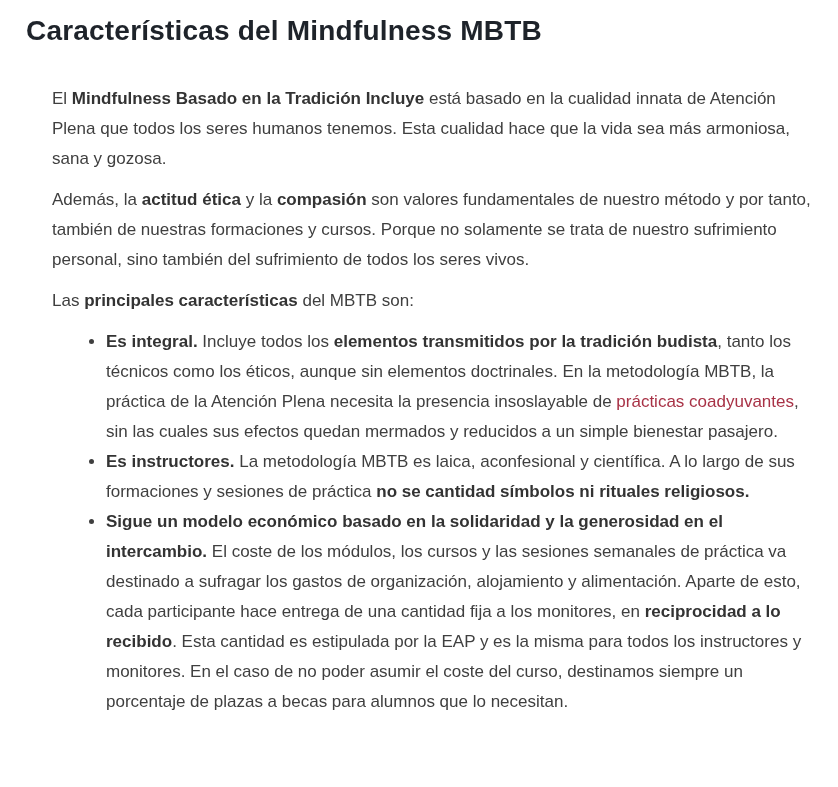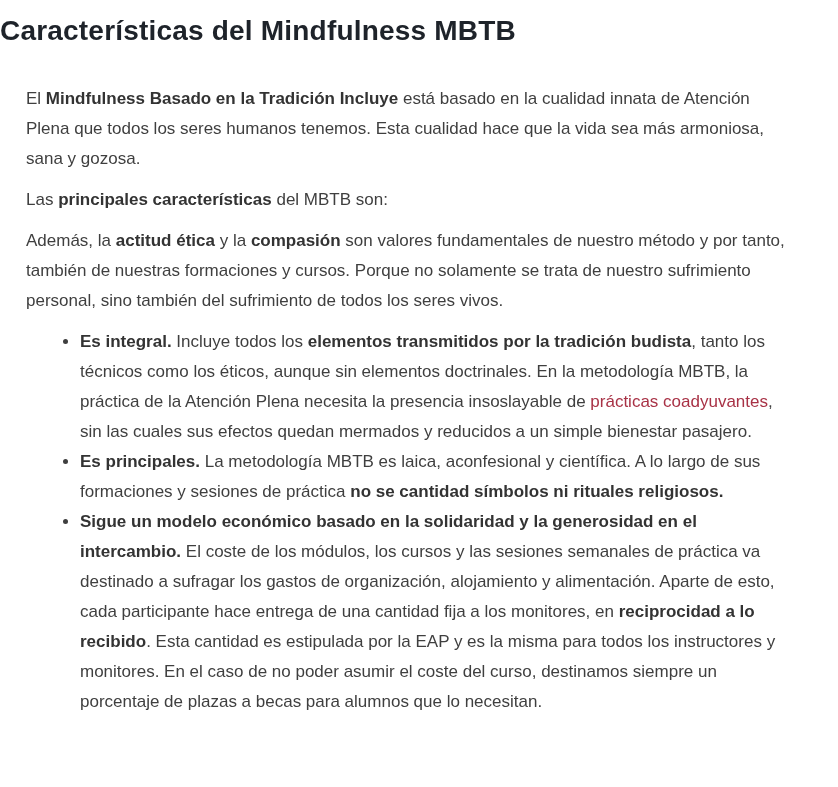--- a/index.html
+++ b/index.html
@@ -15,21 +15,21 @@
     background: var(--page-bg);
   }
   body {
     width: 838px;
     height: 787px;
     overflow: hidden;
     font-family: "Liberation Sans", "DejaVu Sans", sans-serif;
     color: var(--body-color);
   }
   main {
-    padding: 14px 30px 0 0;
+    padding: 14px 30px 0 26px;
   }
   h1 {
     margin: 0 0 36px 0;
     font-size: 28px;
     font-weight: 600;
     letter-spacing: 0.2px;
     color: var(--heading-color);
     line-height: 1.2;
   }
   .content {
@@ -62,23 +62,23 @@
 </style>
 </head>
 <body>
 
 <main>
   <h1>Características del Mindfulness MBTB</h1>
 
   <div class="content">
     <p><span>El </span><strong>Mindfulness Basado en la Tradición Incluye</strong><span> está basado en la cualidad innata de Atención Plena que todos los seres humanos tenemos. Esta cualidad hace que la vida sea más armoniosa, sana y gozosa.</span></p>
 
+    <p><span>Además, la </span><strong>actitud ética</strong><span> y la </span><strong>compasión</strong><span> son valores fundamentales de nuestro método y por tanto, también de nuestras formaciones y cursos. Porque no solamente se trata de nuestro sufrimiento personal, sino también del sufrimiento de todos los seres vivos.</span></p>
+
     <p><span>Las </span><strong>principales características</strong><span> del MBTB son:</span></p>
-
-    <p><span>Además, la </span><strong>actitud ética</strong><span> y la </span><strong>compasión</strong><span> son valores fundamentales de nuestro método y por tanto, también de nuestras formaciones y cursos. Porque no solamente se trata de nuestro sufrimiento personal, sino también del sufrimiento de todos los seres vivos.</span></p>
 
     <ul class="char-list">
       <li><strong>Es integral.</strong><span> Incluye todos los </span><strong>elementos transmitidos por la tradición budista</strong><span>, tanto los técnicos como los éticos, aunque sin elementos doctrinales. En la metodología MBTB, la práctica de la Atención Plena necesita la presencia insoslayable de </span><a class="content-link" href="#">prácticas coadyuvantes</a><span>, sin las cuales sus efectos quedan mermados y reducidos a un simple bienestar pasajero.</span></li>
-      <li><strong>Es principales.</strong><span> La metodología MBTB es laica, aconfesional y científica. A lo largo de sus formaciones y sesiones de práctica </span><strong>no se cantidad símbolos ni rituales religiosos.</strong></li>
+      <li><strong>Es instructores.</strong><span> La metodología MBTB es laica, aconfesional y científica. A lo largo de sus formaciones y sesiones de práctica </span><strong>no se cantidad símbolos ni rituales religiosos.</strong></li>
       <li><strong>Sigue un modelo económico basado en la solidaridad y la generosidad en el intercambio.</strong><span> El coste de los módulos, los cursos y las sesiones semanales de práctica va destinado a sufragar los gastos de organización, alojamiento y alimentación. Aparte de esto, cada participante hace entrega de una cantidad fija a los monitores, en </span><strong>reciprocidad a lo recibido</strong><span>. Esta cantidad es estipulada por la EAP y es la misma para todos los instructores y monitores. En el caso de no poder asumir el coste del curso, destinamos siempre un porcentaje de plazas a becas para alumnos que lo necesitan.</span></li>
     </ul>
   </div>
 </main>
 
 </body></html>

